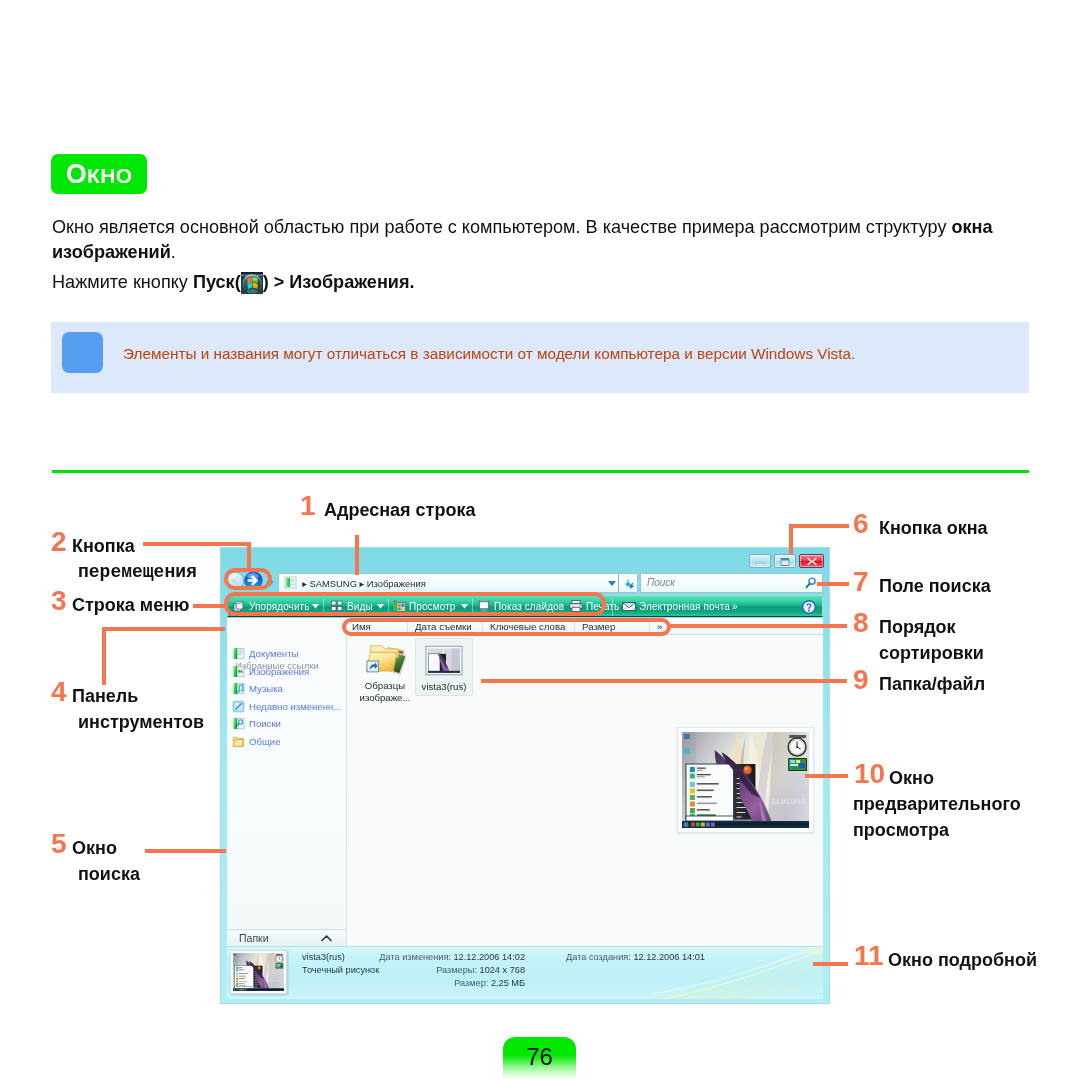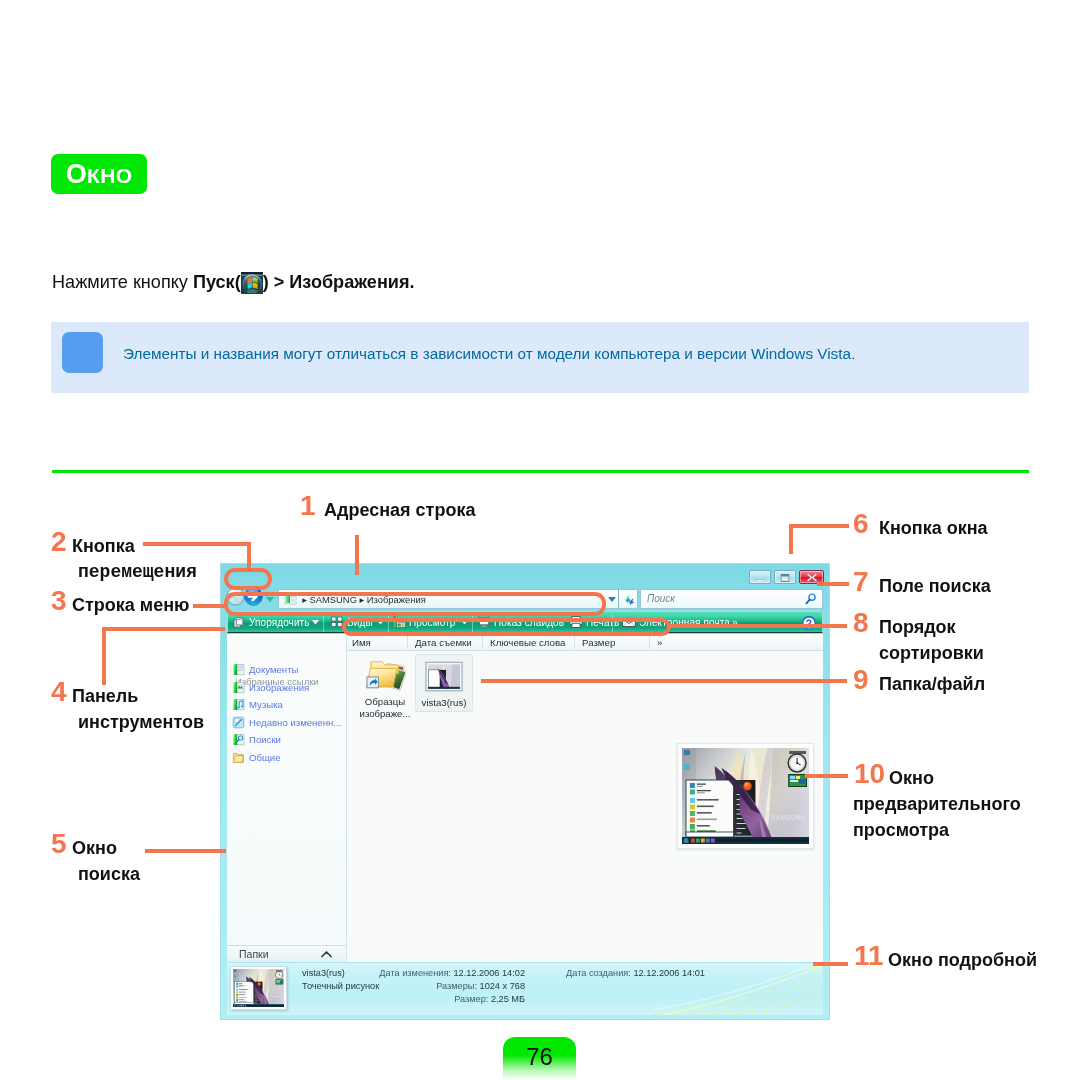--- a/index.html
+++ b/index.html
@@ -15,38 +15,38 @@
 
   .para{position:absolute;left:52px;font-size:18.1px;color:#111;line-height:24.5px;}
   .p1{top:215px;width:945px;}
   .p2{top:270px;width:700px;}
   .para b{font-weight:bold;}
 
   .vistaorb{display:inline-block;width:22px;height:22px;vertical-align:-6px;margin:0 0px;overflow:hidden;line-height:0;}
 
   .note{position:absolute;left:51px;top:322px;width:978px;height:71px;background:#dce9fa;}
   .note-ico{position:absolute;left:11px;top:10px;width:41px;height:41px;background:#579ef0;border-radius:7px;}
-  .note-txt{position:absolute;left:72px;top:23px;font-size:15.3px;color:#0369a1;}
+  .note-txt{position:absolute;left:72px;top:23px;font-size:15.3px;color:#c2410c;}
 
   .subhead{position:absolute;left:52px;top:437px;font-size:23.6px;font-weight:bold;color:#0f0f0f;}
   .rule{position:absolute;left:52px;top:470px;width:977px;height:3px;background:#00e304;}
 
   .pagenum{position:absolute;left:503px;top:1037px;width:73px;height:43px;border-radius:12px 12px 0 0;
     background:linear-gradient(180deg,#00e800 0%,#00e800 42%,#b9f9b7 78%,#ffffff 100%);
     color:#111;font-size:24px;text-align:center;line-height:40px;}
 
   
   .co{position:absolute;color:#111;font-weight:bold;font-size:18px;line-height:26px;white-space:nowrap;}
   .co .num{color:#f4764f;font-weight:bold;}
   .co-l{font-size:28px;line-height:28px;}
   .bar{position:absolute;background:#f4764f;}
   .hl{position:absolute;border:4px solid #f4764f;box-sizing:border-box;}
 
   
-  .win{position:absolute;left:220px;top:563px;width:610px;height:457px;
+  .win{position:absolute;left:220px;top:547px;width:610px;height:457px;
     background:linear-gradient(180deg,#7ed9e5 0%,#9ee8f0 40%,#b2eef4 100%);
     border:1px solid #9fdfe9;box-sizing:border-box;
     font-family:"Liberation Sans",sans-serif;padding-left:48px;}
   .win .titlebar{position:absolute;left:0;top:0;width:100%;height:24px;}
   .winbtns{position:absolute;right:5px;top:6px;display:flex;gap:3px;}
   .wb{width:20px;height:12px;border:1px solid #7fa9bc;border-radius:2px;
      background:linear-gradient(180deg,#d7f2f8 0%,#b6e6f1 48%,#9fdeec 52%,#c7ecf5 100%);
      position:relative;box-shadow:inset 0 0 0 1px rgba(255,255,255,.45);}
   .wb.close{width:23px;border:1px solid #5a4050;
      background:linear-gradient(180deg,#f98397 0%,#ef3347 48%,#d81020 52%,#f05868 100%);}
@@ -97,20 +97,21 @@
   .dtxt{position:absolute;font-size:9.2px;color:#223a44;white-space:nowrap;}
   .dtxt .k{color:#3c5f6c;}
 </style>
 </head>
 <body>
 
 <div class="page">
 
   <div class="sec-badge"><span class="smallcaps"><span class="init">О</span><span class="rest">КНО</span></span></div>
 
+  <div class="para p1"><span>Окно является основной областью при работе с компьютером. В качестве примера рассмотрим структуру </span><b>окна изображений</b><span>.</span></div>
 
   <div class="para p2"><span>Нажмите кнопку </span><b>Пуск(</b><span class="vistaorb"><svg viewBox="0 0 22 22" width="22" height="22">
     <defs>
       <radialGradient id="orbBg" cx="40%" cy="28%" r="80%">
         <stop offset="0%" stop-color="#5d7c86"></stop>
               <stop offset="55%" stop-color="#26525f"></stop>
               <stop offset="100%" stop-color="#0b2b33"></stop>
       </radialGradient>
       <linearGradient id="orbRim" x1="0" y1="0" x2="0" y2="1">
         <stop offset="0%" stop-color="#bcd4dd"></stop>

